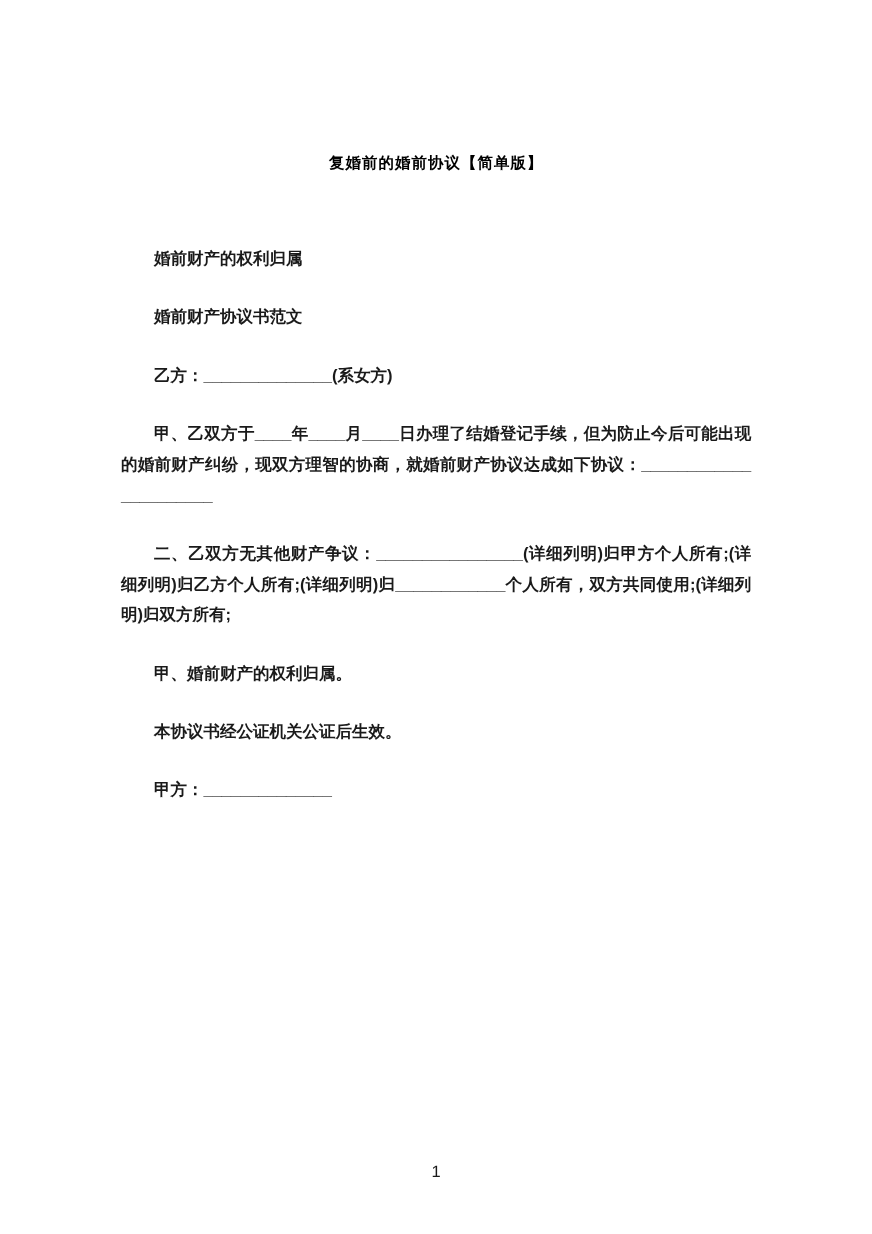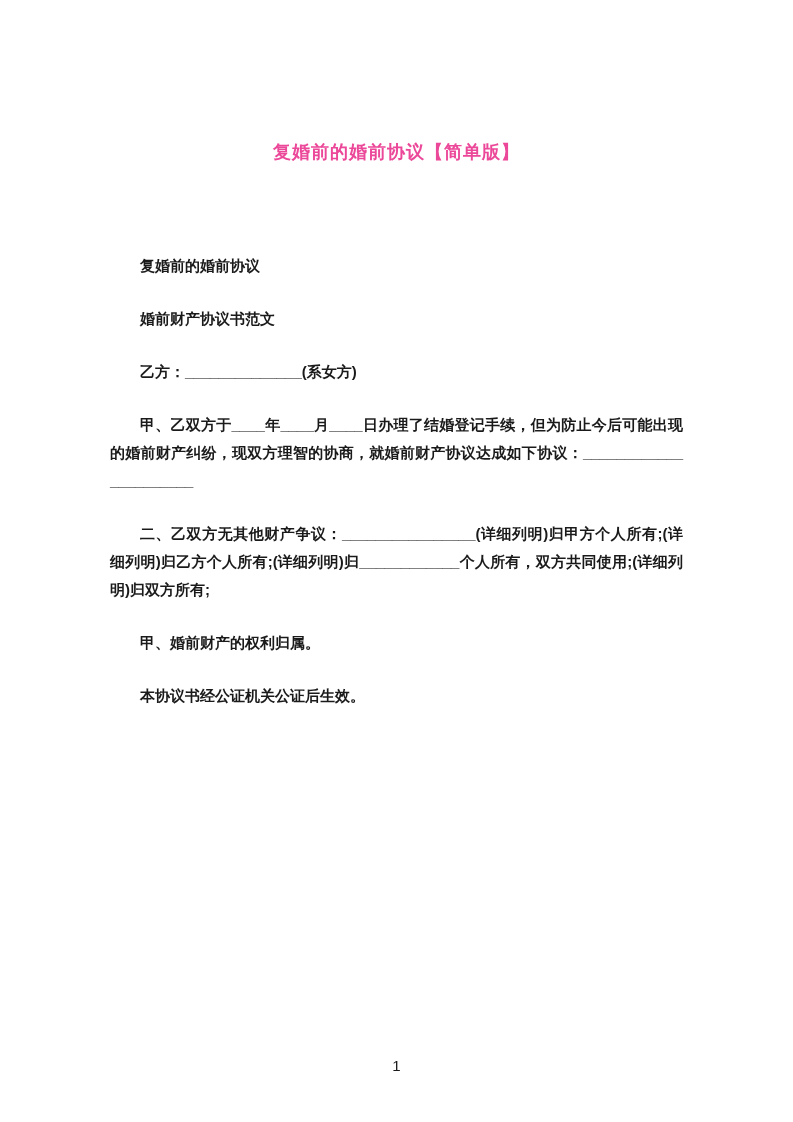--- a/index.html
+++ b/index.html
@@ -17,24 +17,24 @@
     background: #ffffff;
     overflow: hidden;
   }
 
   .content {
     padding: 140px 110px 0 110px;
   }
 
   .doc-title {
     text-align: center;
-    font-size: 18px;
+    font-size: 14px;
     font-weight: bold;
-    color: #ec4899; 
-    margin-bottom: 88px;
+    color: #000000; 
+    margin-bottom: 64px;
     letter-spacing: 1px;
   }
 
   .doc-body p {
     font-size: 15px;
     font-weight: bold;
     color: #1a1a1a;
     line-height: 28px;
     margin: 0 0 25px 0;
     text-indent: 2em;
@@ -54,25 +54,26 @@
 </style>
 </head>
 <body>
 
 <div class="page">
   <div class="content">
 
     <h1 class="doc-title">复婚前的婚前协议【简单版】</h1>
 
     <div class="doc-body">
-      <p>复婚前的婚前协议</p>
+      <p>婚前财产的权利归属</p>
       <p>婚前财产协议书范文</p>
       <p>乙方：______________(系女方)</p>
       <p>甲、乙双方于____年____月____日办理了结婚登记手续，但为防止今后可能出现的婚前财产纠纷，现双方理智的协商，就婚前财产协议达成如下协议：______________________</p>
       <p>二、乙双方无其他财产争议：________________(详细列明)归甲方个人所有;(详细列明)归乙方个人所有;(详细列明)归____________个人所有，双方共同使用;(详细列明)归双方所有;</p>
       <p>甲、婚前财产的权利归属。</p>
       <p>本协议书经公证机关公证后生效。</p>
+      <p>甲方：______________</p>
     </div>
 
   </div>
 
   <div class="page-number">1</div>
 </div>
 
 </body></html>

